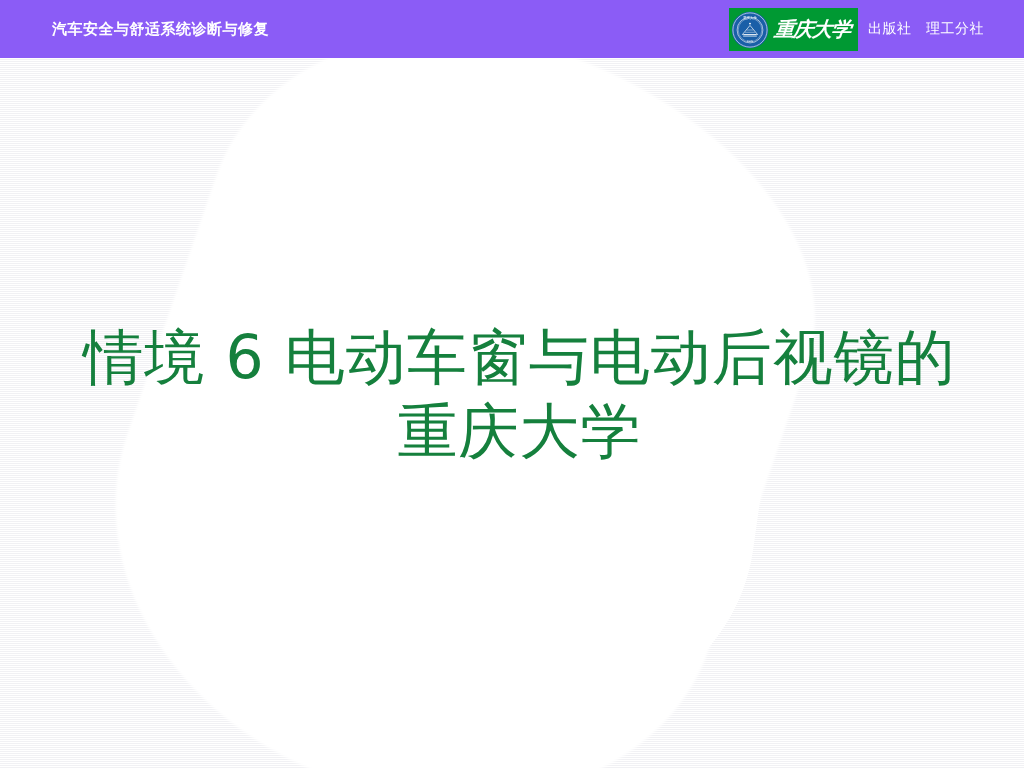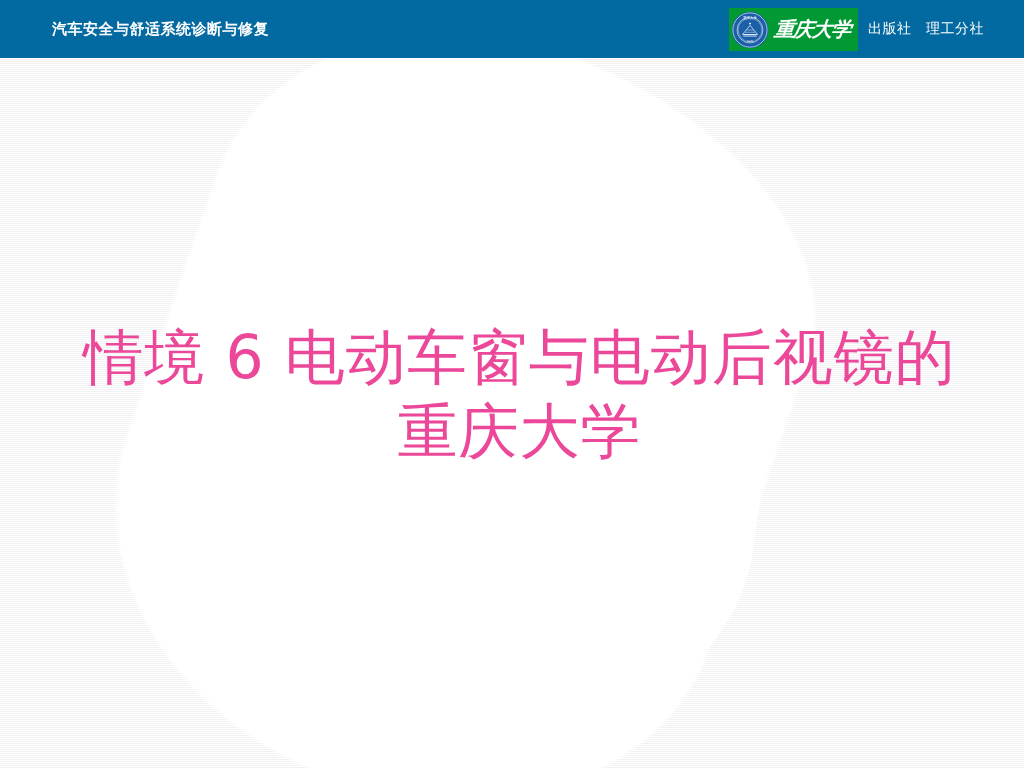--- a/index.html
+++ b/index.html
@@ -56,21 +56,21 @@
     transform: rotate(8deg);
   }
 
   
   #header-bar {
     position: absolute;
     left: 0;
     top: 0;
     width: 1024px;
     height: 58px;
-    background: #0369a1;
+    background: #8b5cf6;
     z-index: 10;
   }
   #header-title {
     position: absolute;
     left: 52px;
     top: 0;
     height: 58px;
     display: flex;
     align-items: center;
     color: #ffffff;
@@ -129,21 +129,21 @@
   
   #title-area {
     position: absolute;
     left: 0;
     top: 320px;
     width: 1024px;
     text-align: center;
     z-index: 5;
   }
   .title-line {
-    color: #ec4899;
+    color: #15803d;
     font-size: 60px;
     line-height: 74px;
     font-weight: normal;
     white-space: nowrap;
     letter-spacing: 1px;
     padding-left: 15px;
   }
 </style>
 </head>
 <body>

